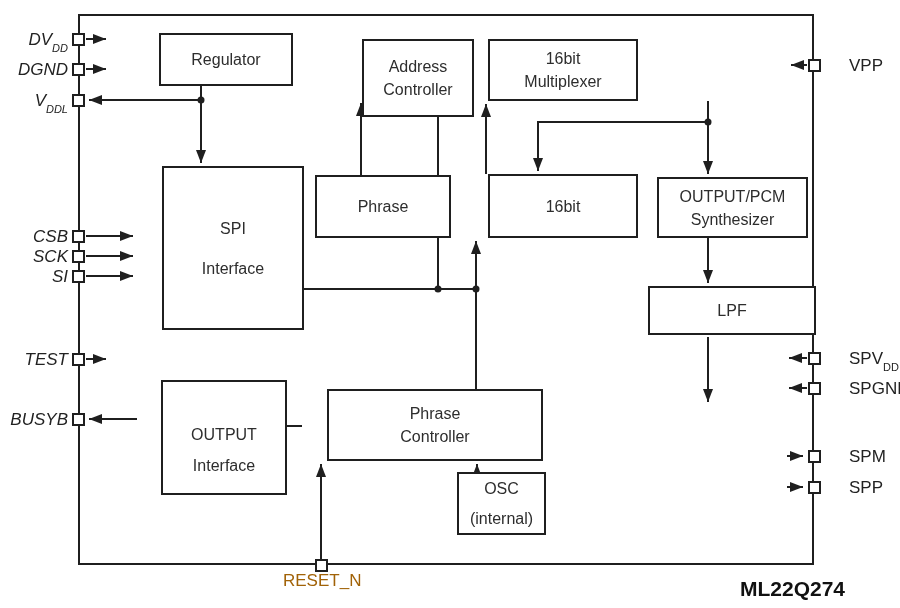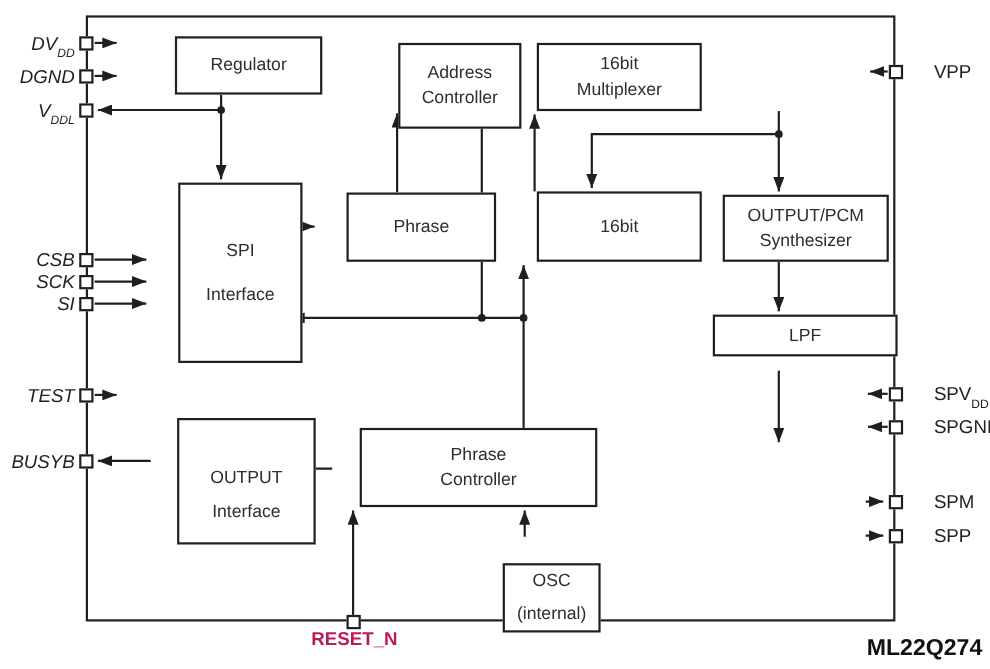--- a/index.html
+++ b/index.html
@@ -52,33 +52,31 @@
     white-space: nowrap;
     z-index: 6;
   }
   .plabel.left { right: 832px; text-align: right; font-style: italic; }
   .plabel.right { left: 849px; text-align: left; }
   .plabel sub { font-size: 11px; position: relative; top: 3px; line-height: 0; }
   #part-number {
     position: absolute;
     left: 740px; top: 577px;
     width: 153px;
-    text-align: right;
     font-size: 21px;
     font-weight: bold;
     color: #111111;
     z-index: 6;
   }
   #reset-label {
     position: absolute;
     left: 283px; top: 570px;
     font-size: 17px;
-    color: #be185d;
-    z-index: 6;
-    font-weight: bold;
+    color: #a16207;
+    z-index: 6;
   }
 </style>
 </head>
 <body>
 
 <div id="canvas">
 
   <div id="chip-boundary"></div>
 
   <svg class="wires" width="900" height="608" viewBox="0 0 900 608">
@@ -140,53 +138,53 @@
     <span class="bl">Address</span>
     <span class="bl">Controller</span>
   </div>
 
   <div class="block" style="left:463px;top:39px;width:150px;height:62px">
     <span class="bl">16bit</span>
     <span class="bl">Multiplexer</span>
   </div>
 
 
-  <div class="block" style="left:137px;top:166px;width:113px;height:164px;row-gap:17px">
+  <div class="block" style="left:137px;top:166px;width:142px;height:164px;row-gap:17px">
     <span class="bl">SPI</span>
     <span class="bl">Interface</span>
   </div>
 
   <div class="block" style="left:290px;top:175px;width:136px;height:63px">
     <span class="bl">Phrase</span>
   </div>
 
   <div class="block" style="left:463px;top:174px;width:150px;height:64px">
     <span class="bl">16bit</span>
   </div>
 
   <div class="block" style="left:632px;top:177px;width:151px;height:61px">
     <span class="bl">OUTPUT/PCM</span>
     <span class="bl">Synthesizer</span>
   </div>
 
-  <div class="block" style="left:623px;top:286px;width:168px;height:38px">
+  <div class="block" style="left:623px;top:286px;width:168px;height:49px">
     <span class="bl">LPF</span>
   </div>
 
   <div class="block" style="left:136px;top:380px;width:126px;height:115px;padding-top:24px;row-gap:8px">
     <span class="bl">OUTPUT</span>
     <span class="bl">Interface</span>
   </div>
 
   <div class="block" style="left:302px;top:389px;width:216px;height:72px">
     <span class="bl">Phrase</span>
     <span class="bl">Controller</span>
   </div>
 
-  <div class="block" style="left:432px;top:512px;width:89px;height:63px;row-gap:7px">
+  <div class="block" style="left:432px;top:472px;width:89px;height:63px;row-gap:7px">
     <span class="bl">OSC</span>
     <span class="bl">(internal)</span>
   </div>
 
 
   <div class="pin" style="left:72px;top:33px"></div>
   <div class="pin" style="left:72px;top:63px"></div>
   <div class="pin" style="left:72px;top:94px"></div>
   <div class="pin" style="left:72px;top:230px"></div>
   <div class="pin" style="left:72px;top:250px"></div>

